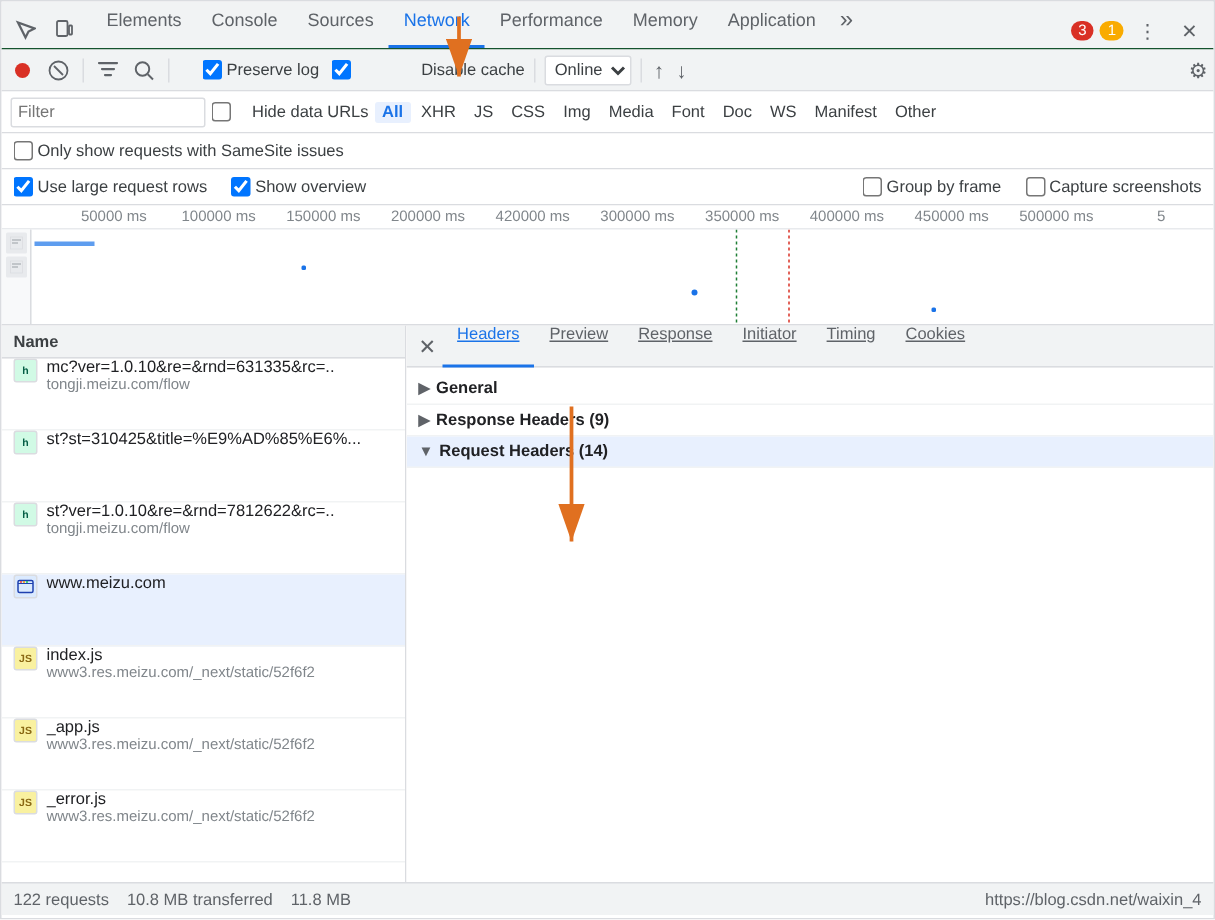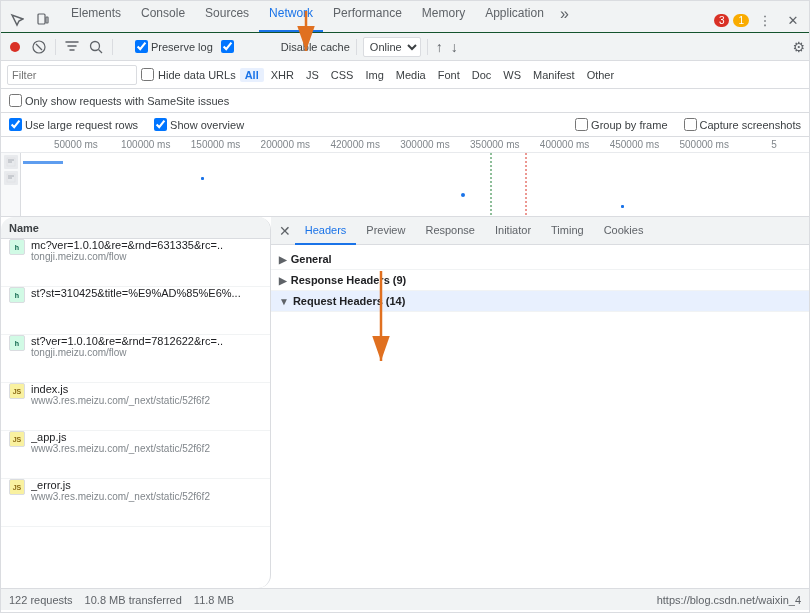--- a/index.html
+++ b/index.html
@@ -91,21 +91,21 @@
       background: #fff;
       border-bottom: 1px solid #dadce0;
       height: 28px;
       padding: 0 6px;
       gap: 4px;
     }
     .filter-input {
       border: 1px solid #dadce0; border-radius: 2px; height: 20px;
       padding: 0 4px; font-size: 11px; width: 130px; outline: none;
     }
-    .hide-data-label { font-size: 11px; color: #3c4043; cursor: pointer; display: flex; align-items: center; gap: 4px; }
+    .hide-data-label { font-size: 11px; color: #3c4043; cursor: pointer; display: flex; align-items: center; gap: 14px; }
     .filter-types { display: flex; gap: 2px; align-items: center; }
     .ftype {
       padding: 1px 5px; font-size: 11px; cursor: pointer; color: #3c4043;
       border-radius: 2px;
     }
     .ftype.active { color: #1a73e8; background: #e8f0fe; font-weight: 600; }
 
     
     .options-row {
       display: flex;
@@ -176,21 +176,20 @@
       height: calc(613px - 36px - 28px - 28px - 24px - 24px - 80px - 22px);
     }
 
     
     .request-list {
       width: 270px;
       min-width: 270px;
       border-right: 1px solid #dadce0;
       overflow-y: auto;
       background: #fff;
-      border-radius: 13px;
     }
     .req-header-row {
       display: flex;
       align-items: center;
       background: #f1f3f4;
       border-bottom: 1px solid #dadce0;
       height: 22px;
       padding: 0 8px;
       font-weight: 600;
       color: #3c4043;
@@ -260,25 +259,26 @@
       padding: 0 4px;
       font-size: 14px;
       color: #5f6368;
       cursor: pointer;
       height: 28px;
       display: flex; align-items: center;
     }
     .detail-tab {
       padding: 0 10px;
       height: 28px;
-      display: flex; align-items: center;
+      display: flex; 
       cursor: pointer;
       color: #5f6368;
       border-bottom: 2px solid transparent;
       font-size: 11px;
+      text-decoration: underline;
     }
     .detail-tab.active {
       color: #1a73e8;
       border-bottom: 2px solid #1a73e8;
     }
 
     .detail-content {
       flex: 1;
       overflow-y: auto;
       padding: 4px 0;
@@ -552,20 +552,34 @@
       <div class="req-row">
         <div class="req-icon xhr">
           <span style="font-size:7px;font-weight:bold;color:#065f46;">h</span>
         </div>
         <div class="req-info">
           <div class="req-name">st?ver=1.0.10&amp;re=&amp;rnd=7812622&amp;rc=..</div>
           <div class="req-url">tongji.meizu.com/flow</div>
         </div>
       </div>
 
+      <div class="req-row selected">
+        <div class="req-icon" style="background:#dbeafe;">
+          <svg width="12" height="12" viewBox="0 0 12 12">
+              <rect x="1" y="2" width="10" height="8" rx="1" fill="none" stroke="#1e40af" stroke-width="1"></rect>
+              <path d="M1 4h10" stroke="#1e40af" stroke-width="0.8"></path>
+              <circle cx="3" cy="3" r="0.7" fill="#ef4444"></circle>
+              <circle cx="5" cy="3" r="0.7" fill="#f59e0b"></circle>
+              <circle cx="7" cy="3" r="0.7" fill="#22c55e"></circle>
+            </svg>
+        </div>
+        <div class="req-info">
+          <div class="req-name">www.meizu.com</div>
+        </div>
+      </div>
 
       <div class="req-row">
         <div class="req-icon js">JS</div>
         <div class="req-info">
           <div class="req-name">index.js</div>
           <div class="req-url">www3.res.meizu.com/_next/static/52f6f2</div>
         </div>
       </div>
 
       <div class="req-row">

